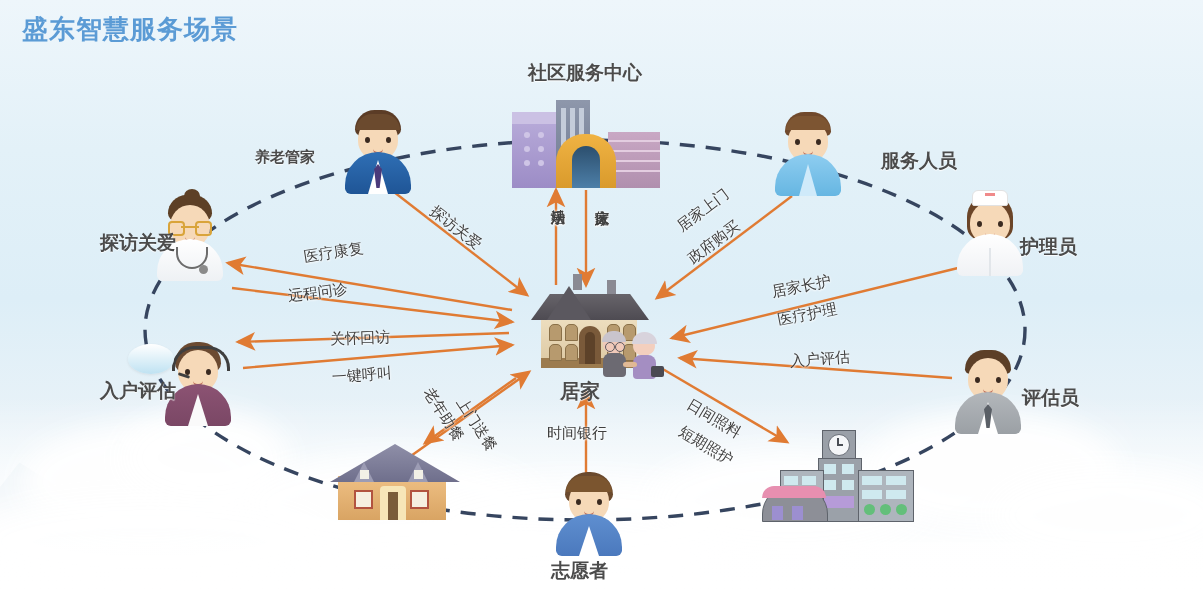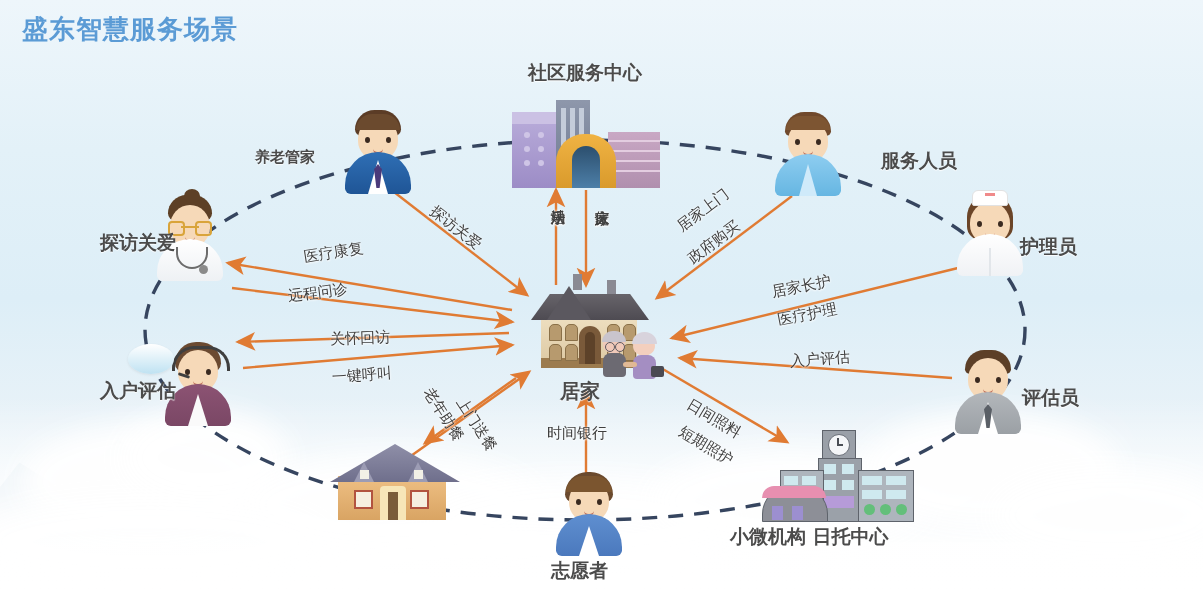--- a/index.html
+++ b/index.html
@@ -302,21 +302,20 @@
       <div style="position:absolute;left:124px;top:60px;width:20px;height:9px;background:#cfe9ef;"></div>
       <div style="position:absolute;left:0px;top:56px;width:64px;height:34px;background:#8d8f97;border-radius:28px 28px 0 0;border:1px solid #5e636b;"></div>
       <div style="position:absolute;left:0px;top:56px;width:64px;height:12px;background:#e78fb0;border-radius:28px 28px 0 0;"></div>
       <div style="position:absolute;left:10px;top:76px;width:11px;height:14px;background:#9c8fd0;"></div>
       <div style="position:absolute;left:30px;top:76px;width:11px;height:14px;background:#9c8fd0;"></div>
       <div style="position:absolute;left:102px;top:74px;width:11px;height:11px;border-radius:50%;background:#63bf7a;"></div>
       <div style="position:absolute;left:118px;top:74px;width:11px;height:11px;border-radius:50%;background:#63bf7a;"></div>
       <div style="position:absolute;left:134px;top:74px;width:11px;height:11px;border-radius:50%;background:#63bf7a;"></div>
     </div>
   </div>
-  <div class="nlabel" style="left:730px;top:524px;font-size:19px;">小微机构  日托中心</div>
 
   <div class="node" style="left:525px;top:278px;">
     <div class="bld" style="position:relative;width:128px;height:96px;">
       <div style="position:absolute;left:48px;top:-4px;width:9px;height:16px;background:#8a8a93;"></div>
       <div style="position:absolute;left:82px;top:2px;width:9px;height:14px;background:#8a8a93;"></div>
       <div style="position:absolute;left:16px;top:36px;width:96px;height:50px;background:linear-gradient(180deg,#efe0c2,#ddc9a3);"></div>
       <div style="position:absolute;left:16px;top:80px;width:96px;height:10px;background:#9c7b4e;"></div>
       <div style="position:absolute;left:6px;top:16px;width:118px;height:26px;background:linear-gradient(180deg,#67646a,#4e4b52);clip-path:polygon(16% 0,84% 0,100% 100%,0 100%);"></div>
       <div style="position:absolute;left:22px;top:8px;width:44px;height:34px;background:#5b585f;clip-path:polygon(50% 0,100% 100%,0 100%);"></div>
       <div style="position:absolute;left:54px;top:48px;width:22px;height:38px;background:#7a5a3a;border-radius:11px 11px 0 0;"></div>

